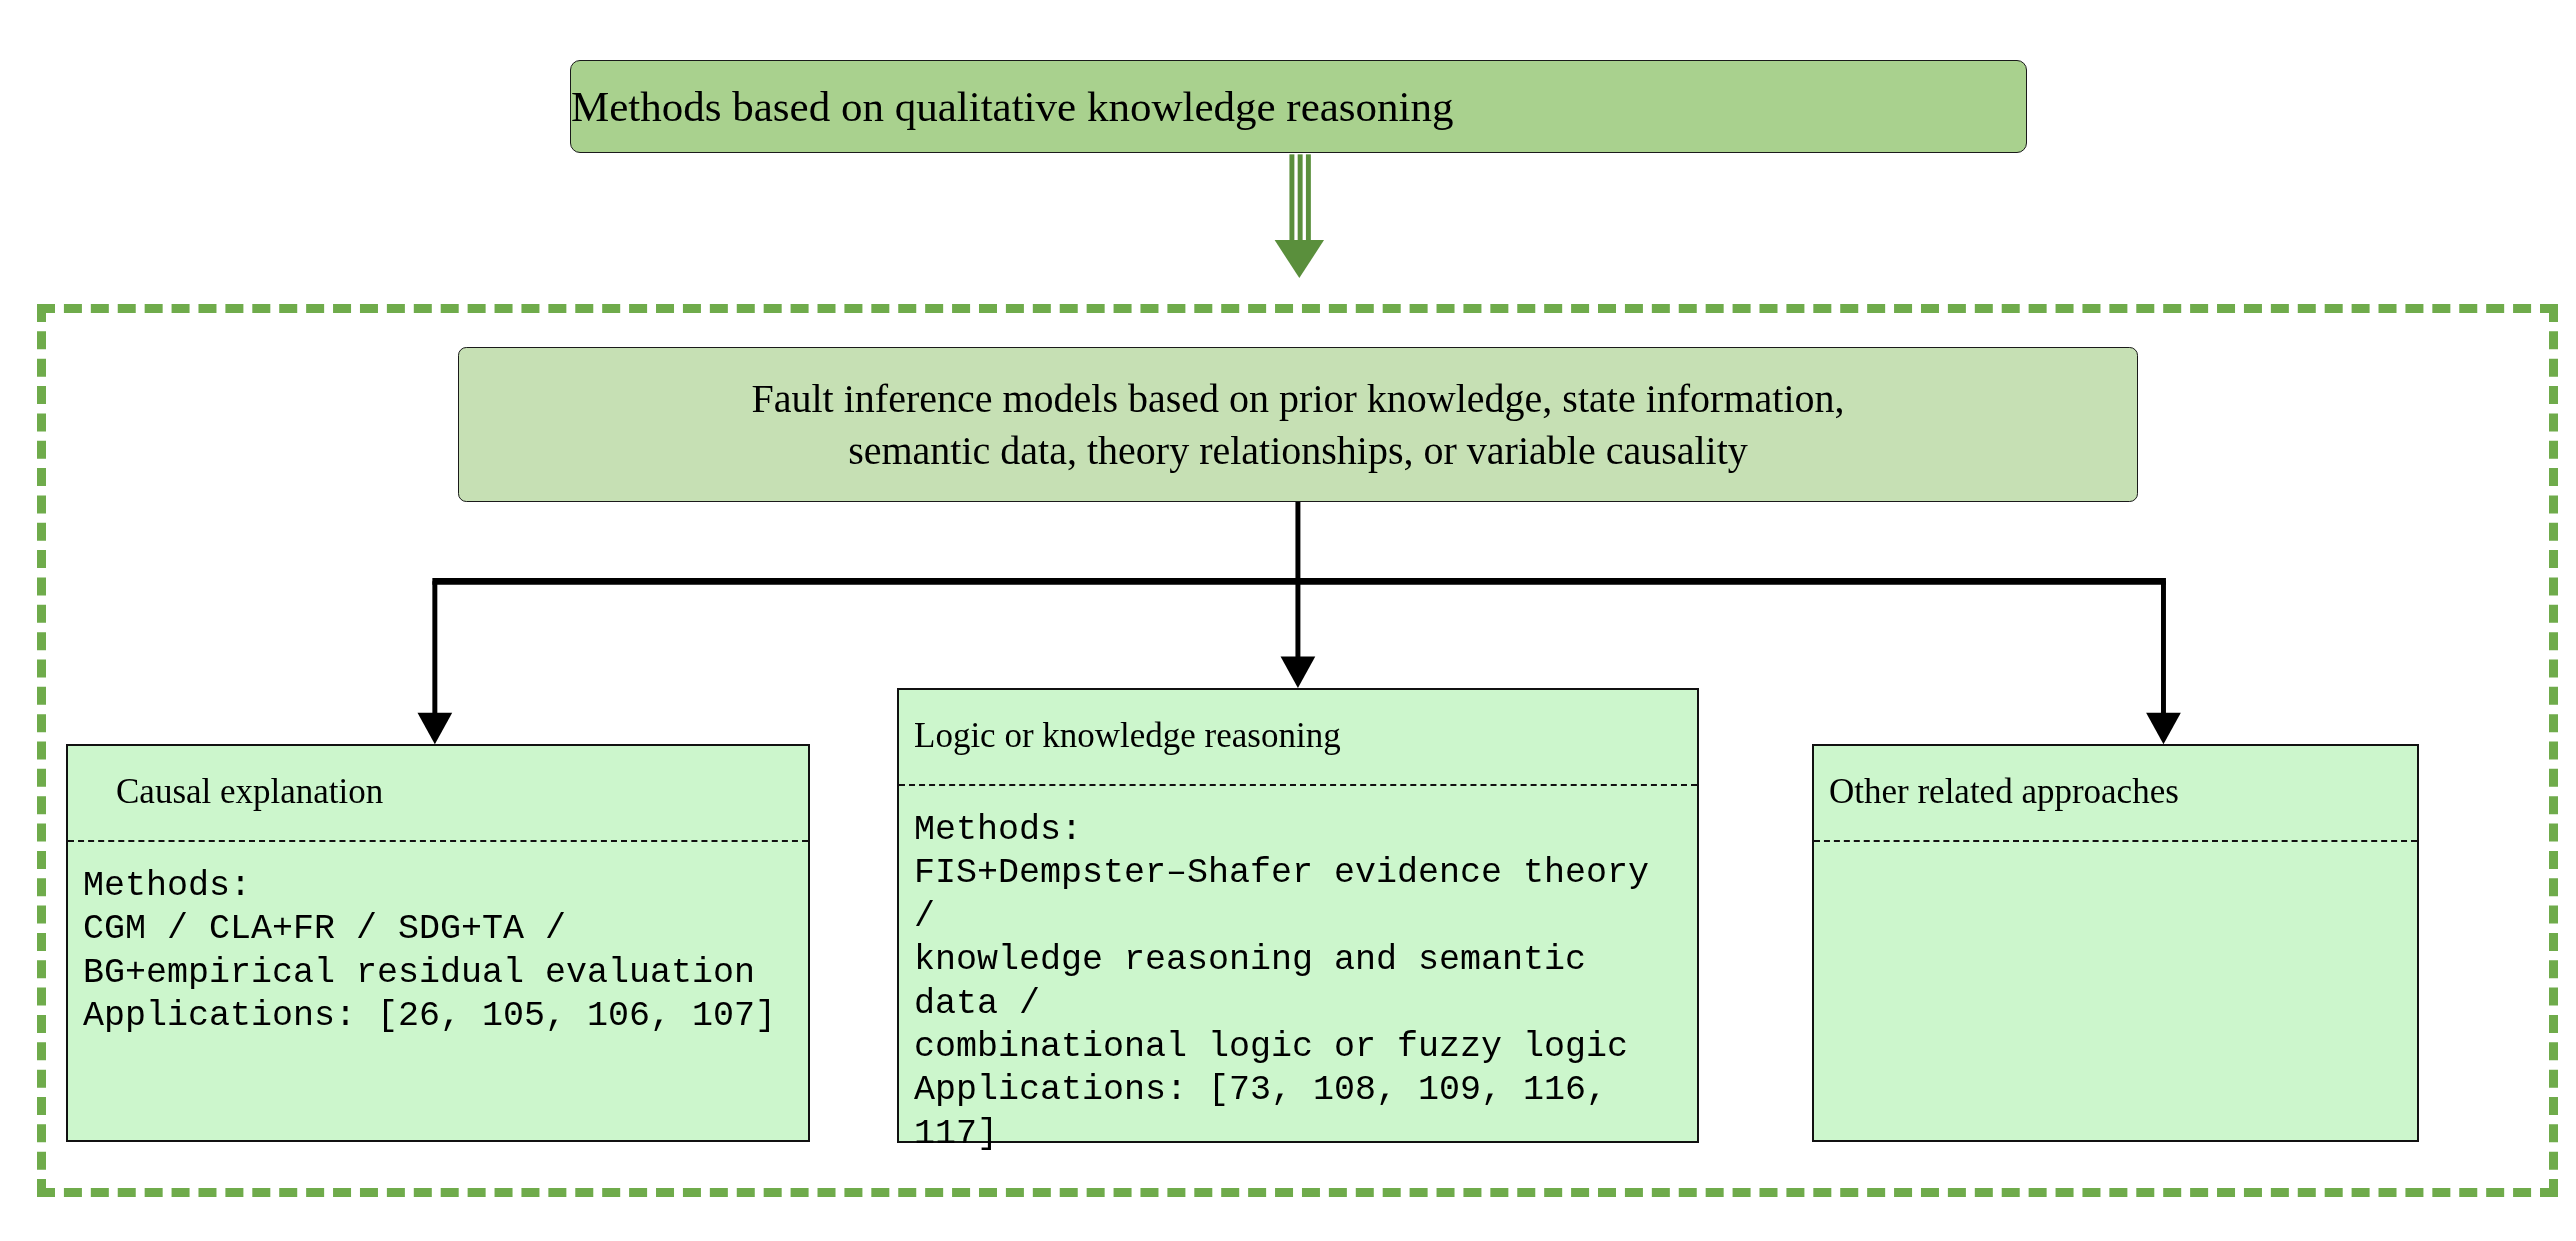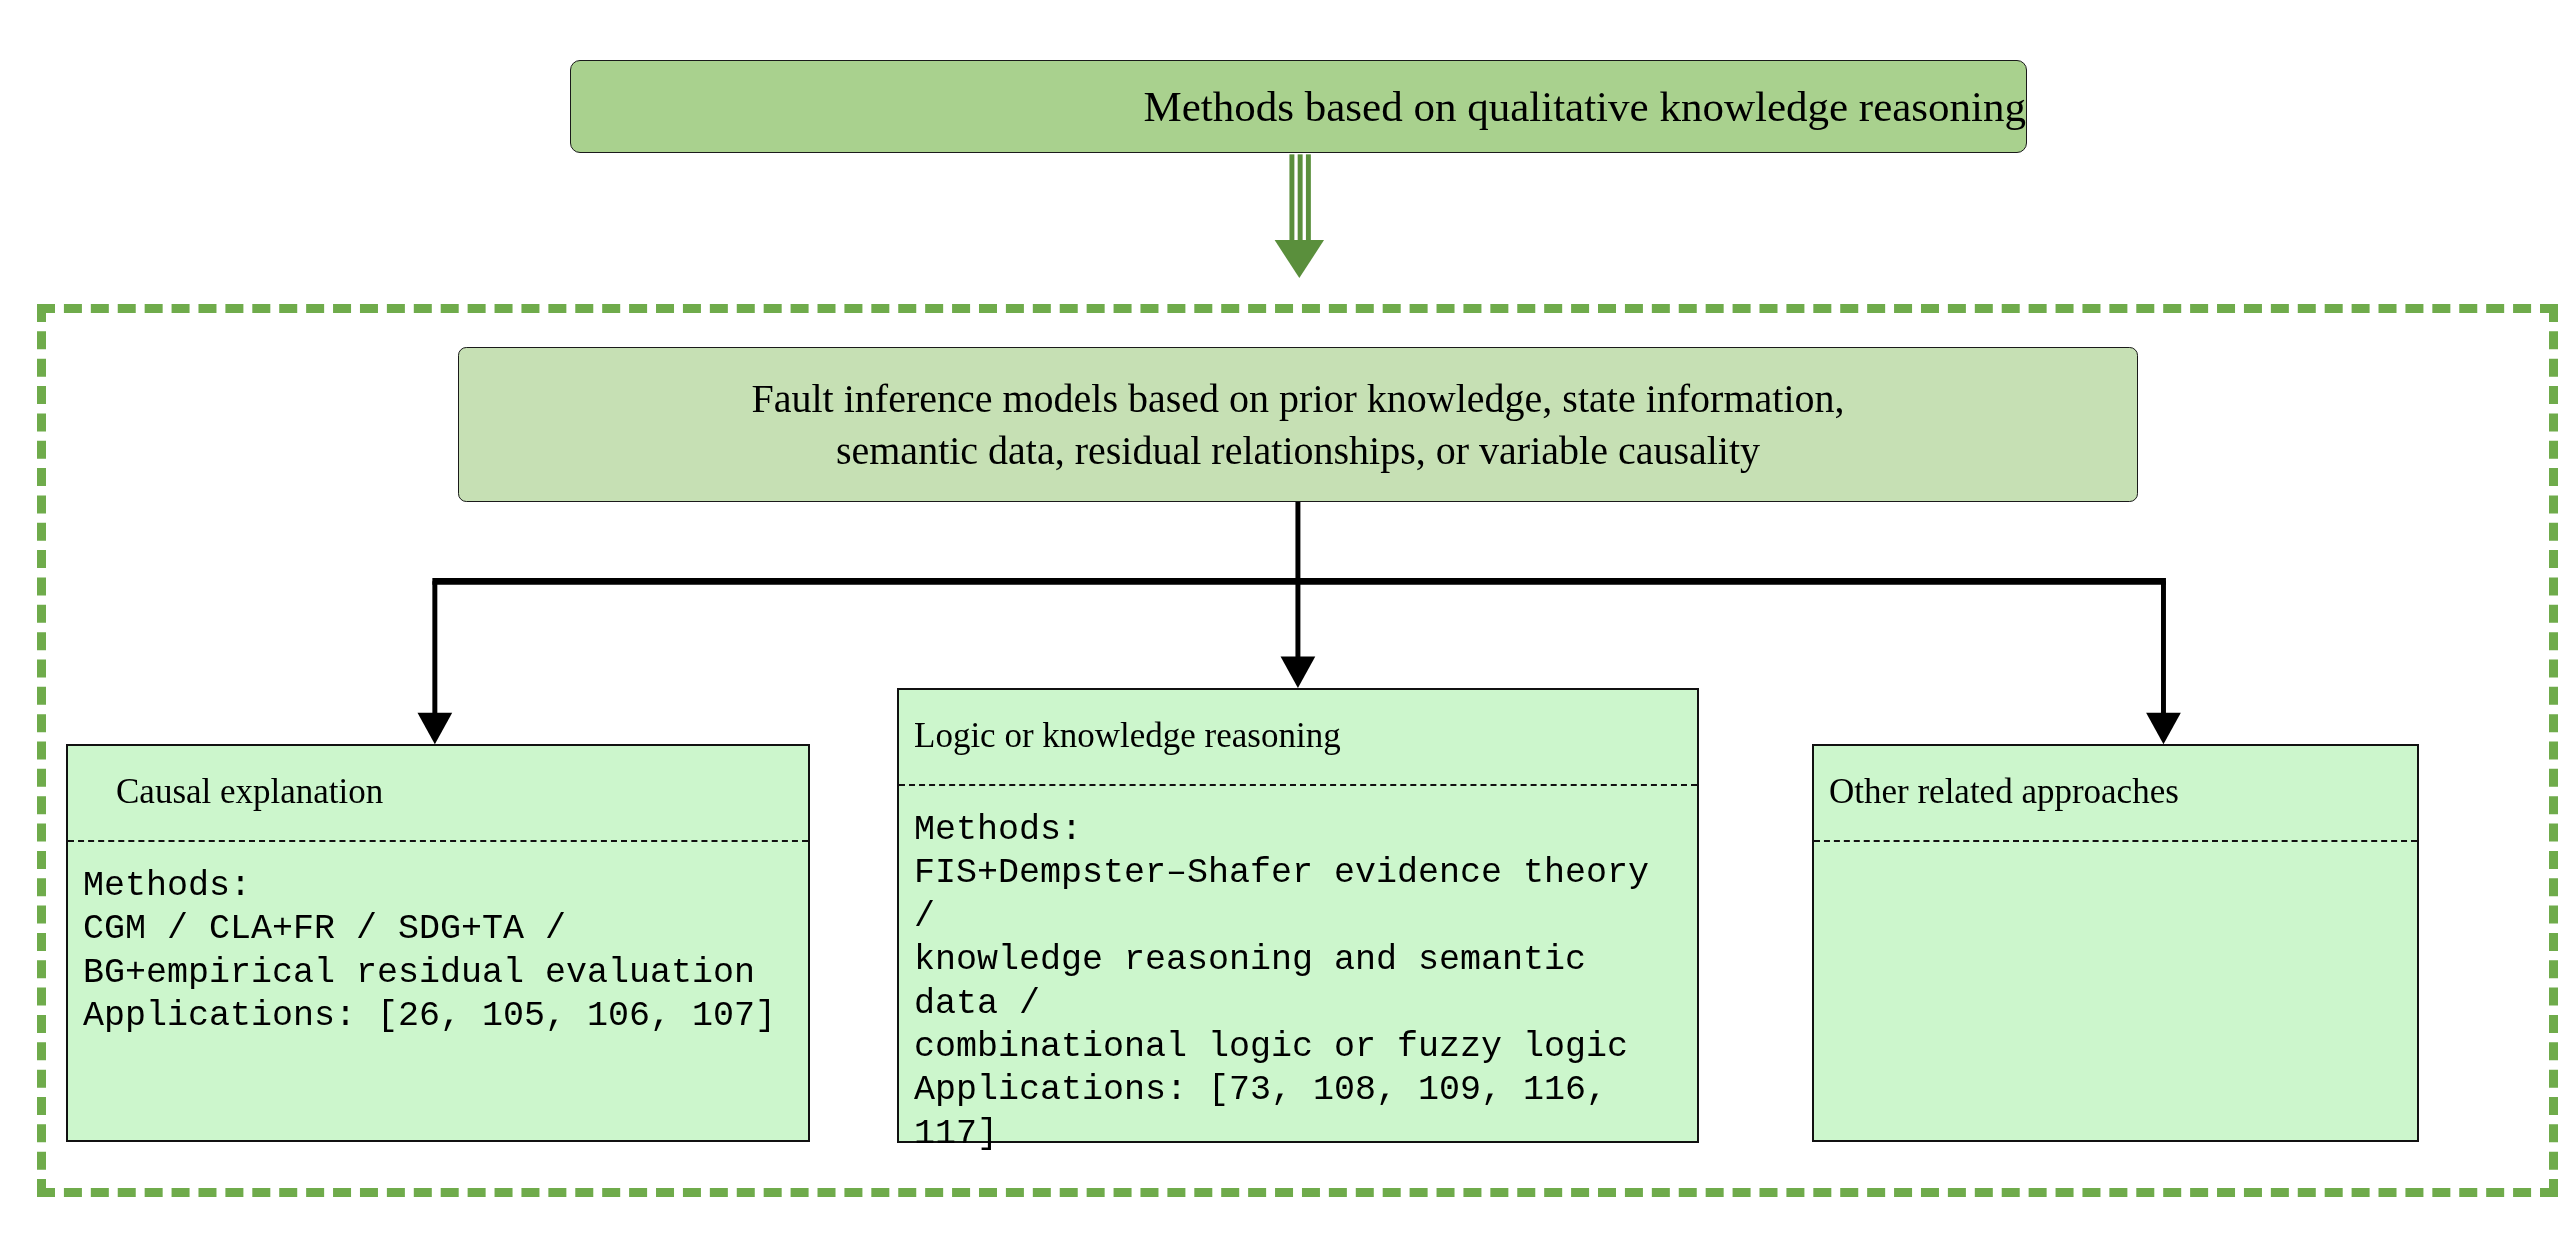--- a/index.html
+++ b/index.html
@@ -24,21 +24,21 @@
     left: 570px;
     top: 60px;
     width: 1457px;
     height: 93px;
     background: #a9d18e;
     border: 1.7px solid #1a1a1a;
     border-radius: 10px;
     box-sizing: border-box;
     display: flex;
     align-items: center;
-    justify-content: flex-end;
+    justify-content: flex-start;
   }
   .top-box .label {
     font-size: 43px;
     line-height: 1.1;
     letter-spacing: 0px;
     white-space: nowrap;
   }
 
   
   .block-arrow {
@@ -150,21 +150,21 @@
       <rect x="36" y="0" width="6" height="108" fill="#5a8f3c"></rect>
       <rect x="46" y="0" width="6" height="108" fill="#5a8f3c"></rect>
       <polygon points="8,104 68,104 38,150" fill="#5a8f3c"></polygon>
     </svg>
   </div>
 
   <div class="dashed-region"></div>
 
   <div class="sub-box">
     <div class="line">Fault inference models based on prior knowledge, state information,</div>
-    <div class="line">semantic data, residual relationships, or variable causality</div>
+    <div class="line">semantic data, theory relationships, or variable causality</div>
   </div>
 
   <svg class="connectors" viewBox="0 0 3116 1502" xmlns="http://www.w3.org/2000/svg" aria-hidden="true">
 
     <line x1="1570" y1="607" x2="1570" y2="703" stroke="#000000" stroke-width="6"></line>
 
     <line x1="523" y1="703" x2="2620" y2="703" stroke="#000000" stroke-width="8"></line>
 
     <line x1="526" y1="703" x2="526" y2="866" stroke="#000000" stroke-width="6"></line>
     <polygon points="505,862 547,862 526,900" fill="#000000"></polygon>

